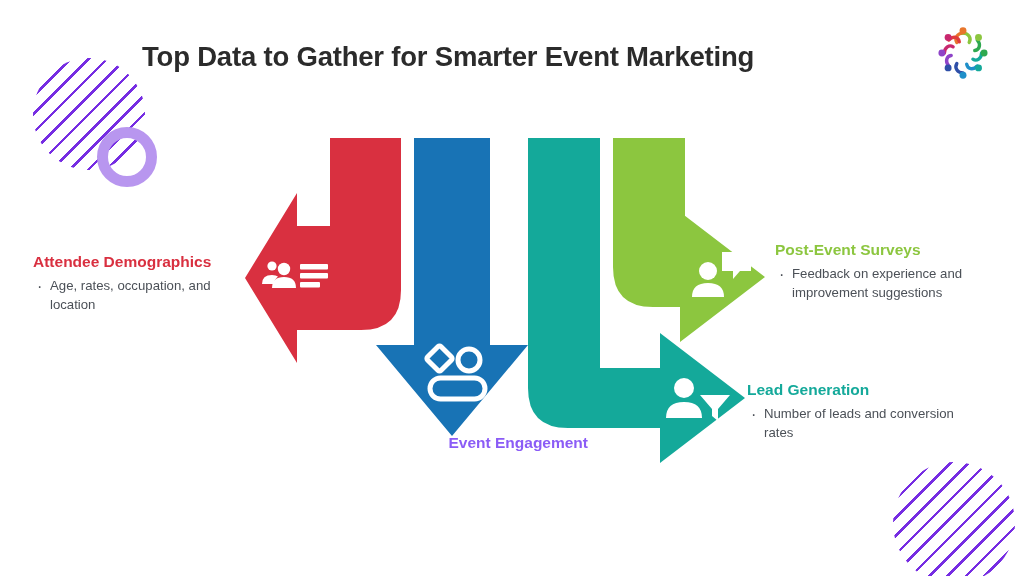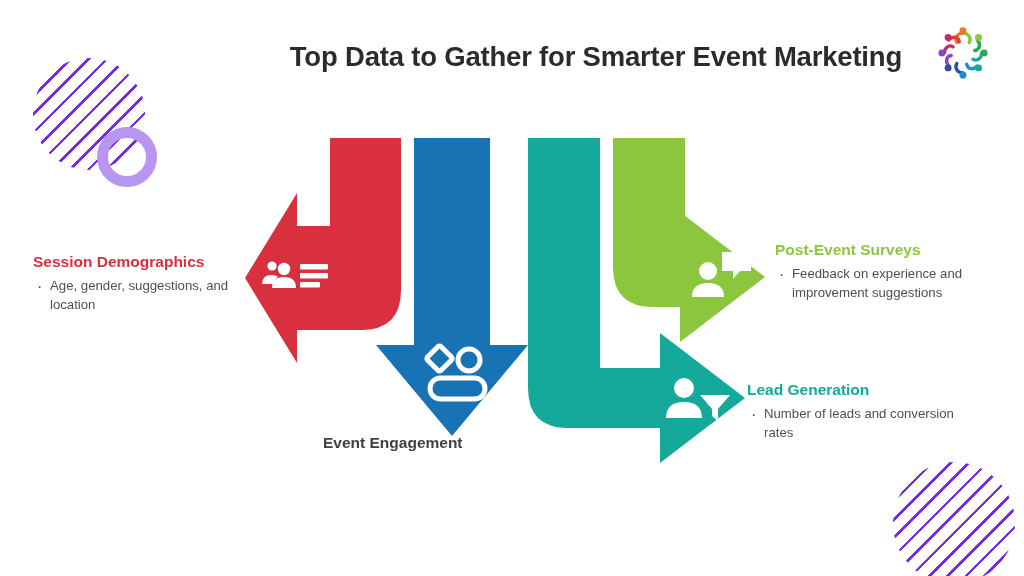--- a/index.html
+++ b/index.html
@@ -55,21 +55,20 @@
   #title {
     position: absolute;
     left: 142px; top: 40px;
     width: 760px;
     font-size: 27.5px;
     font-weight: bold;
     color: #2b2b2b;
     letter-spacing: -0.2px;
     line-height: 1.2;
     white-space: nowrap;
-    text-align: right;
   }
 
   
   #logo {
     position: absolute;
     left: 932px; top: 22px;
     width: 62px; height: 62px;
   }
 
   
@@ -106,21 +105,21 @@
     left: 4px;
     top: -1px;
     font-size: 16px;
     color: #4b5057;
   }
 
   #block-attendee      { left: 33px;  top: 252px; width: 225px; }
   #block-attendee .block-title { color: #D93040; }
 
   #block-engagement    { left: 323px; top: 433px; width: 265px; }
-  #block-engagement .block-title { color: #404040; }
+  #block-engagement .block-title { color: #8b5cf6; text-align: right; }
 
   #block-surveys       { left: 775px; top: 240px; width: 230px; }
   #block-surveys .block-title { color: #8CC63F; }
 
   #block-lead          { left: 747px; top: 380px; width: 230px; }
   #block-lead .block-title { color: #14A99A; }
 </style>
 </head>
 <body>
 
@@ -238,23 +237,23 @@
 
       <g fill="#ffffff">
         <circle cx="708" cy="271" r="9"></circle>
         <path d="M692,297 q0,-14 16,-14 q16,0 16,14 z"></path>
         <path d="M722,252 L751,252 L751,271 L740,271 L733,279 L733,271 L722,271 Z"></path>
       </g>
     </g>
   </svg>
 
   <div class="block" id="block-attendee">
-    <div class="block-title">Session Demographics</div>
+    <div class="block-title">Attendee Demographics</div>
     <ul class="bullets">
-      <li>Age, gender, suggestions, and location</li>
+      <li>Age, rates, occupation, and location</li>
     </ul>
   </div>
 
   <div class="block" id="block-engagement">
     <div class="block-title">Event Engagement</div>
   </div>
 
   <div class="block" id="block-lead">
     <div class="block-title">Lead Generation</div>
     <ul class="bullets">

